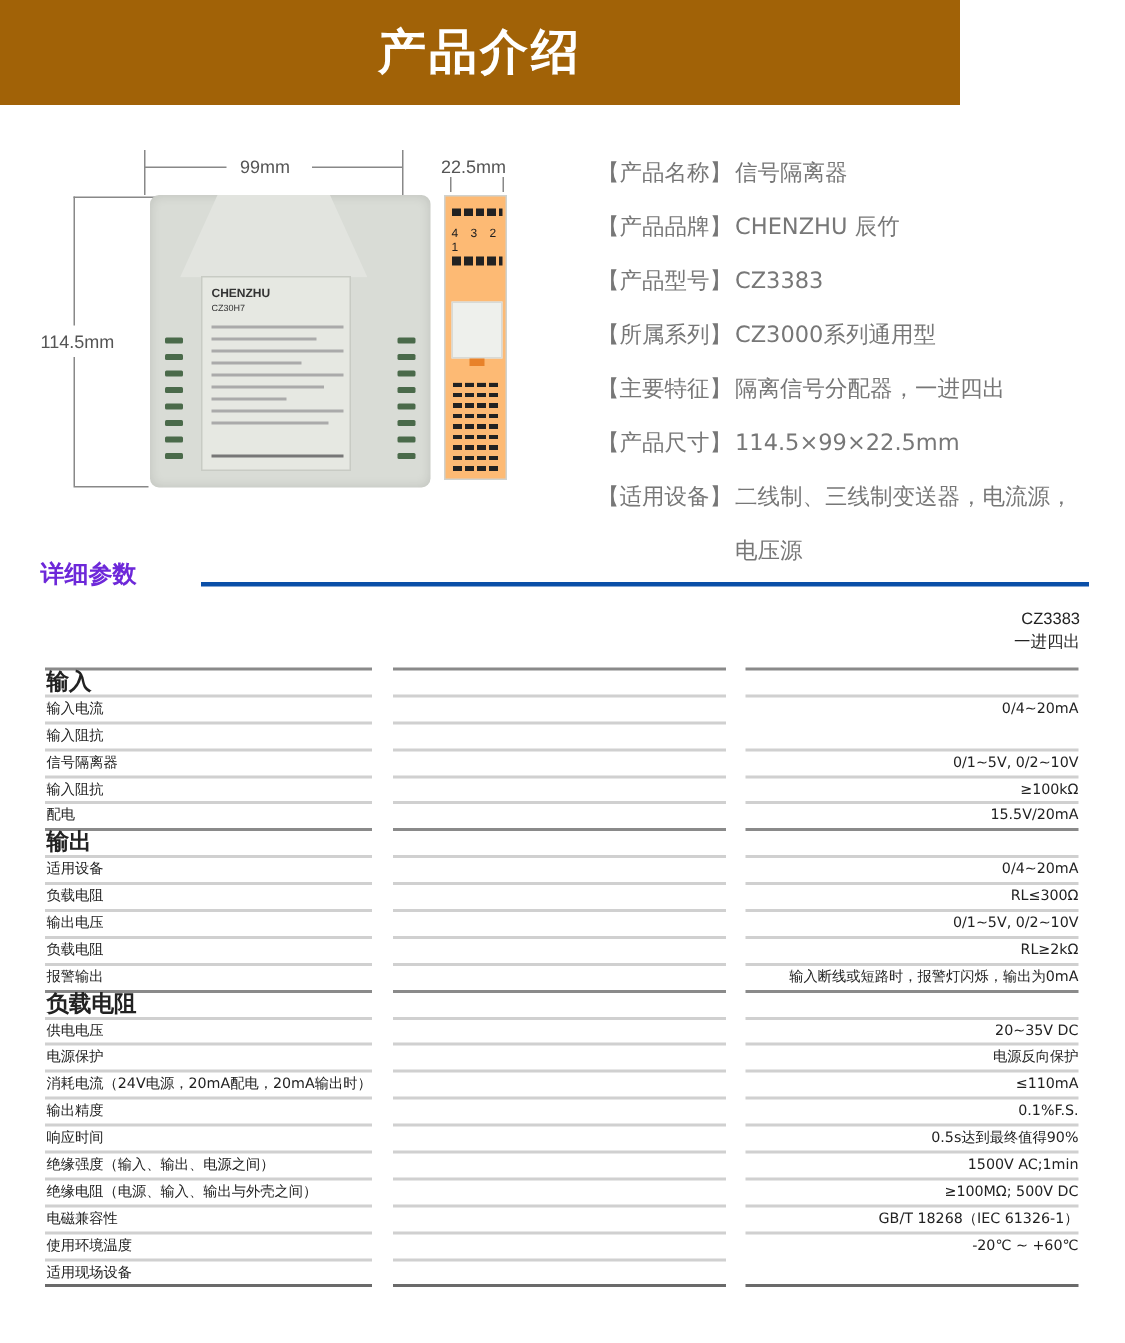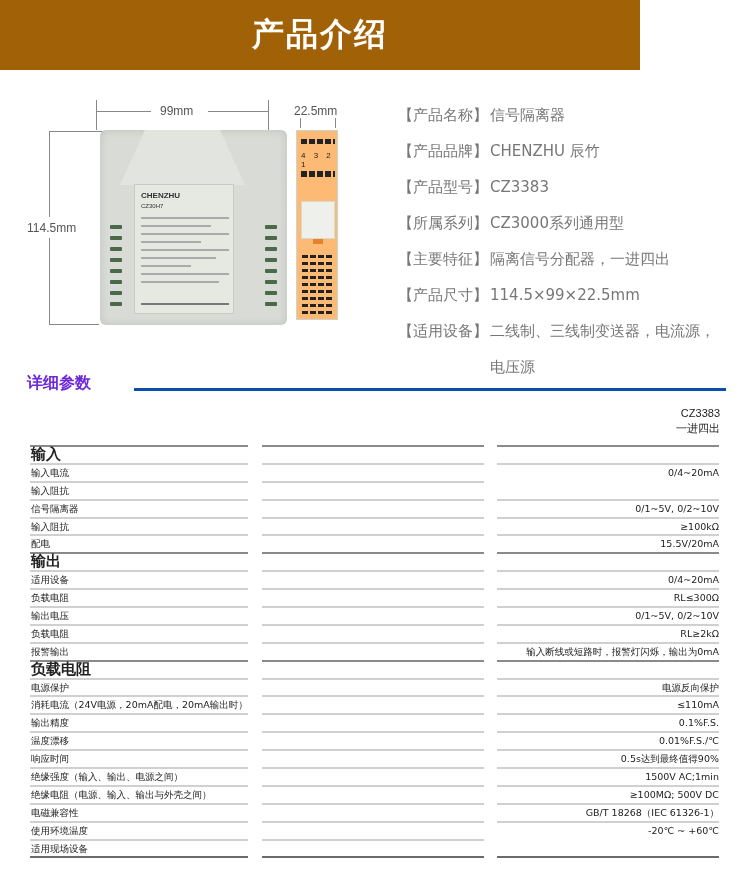--- a/index.html
+++ b/index.html
@@ -223,38 +223,38 @@
       <div class="c1">报警输出</div>
       <div class="c2"></div>
       <div class="c3">输入断线或短路时，报警灯闪烁，输出为0mA</div>
     </div>
     <div class="trow grp">
       <div class="c1">负载电阻</div>
       <div class="c2"></div>
       <div class="c3"></div>
     </div>
     <div class="trow">
+      <div class="c1">供电电压</div>
+      <div class="c2"></div>
+      <div class="c3">20~35V DC</div>
+    </div>
+    <div class="trow">
       <div class="c1">电源保护</div>
       <div class="c2"></div>
       <div class="c3">电源反向保护</div>
     </div>
     <div class="trow">
       <div class="c1">消耗电流（24V电源，20mA配电，20mA输出时）</div>
       <div class="c2"></div>
       <div class="c3">≤110mA</div>
     </div>
     <div class="trow">
       <div class="c1">输出精度</div>
       <div class="c2"></div>
       <div class="c3">0.1%F.S.</div>
-    </div>
-    <div class="trow">
-      <div class="c1">温度漂移</div>
-      <div class="c2"></div>
-      <div class="c3">0.01%F.S./℃</div>
     </div>
     <div class="trow">
       <div class="c1">响应时间</div>
       <div class="c2"></div>
       <div class="c3">0.5s达到最终值得90%</div>
     </div>
     <div class="trow">
       <div class="c1">绝缘强度（输入、输出、电源之间）</div>
       <div class="c2"></div>
       <div class="c3">1500V AC;1min</div>

